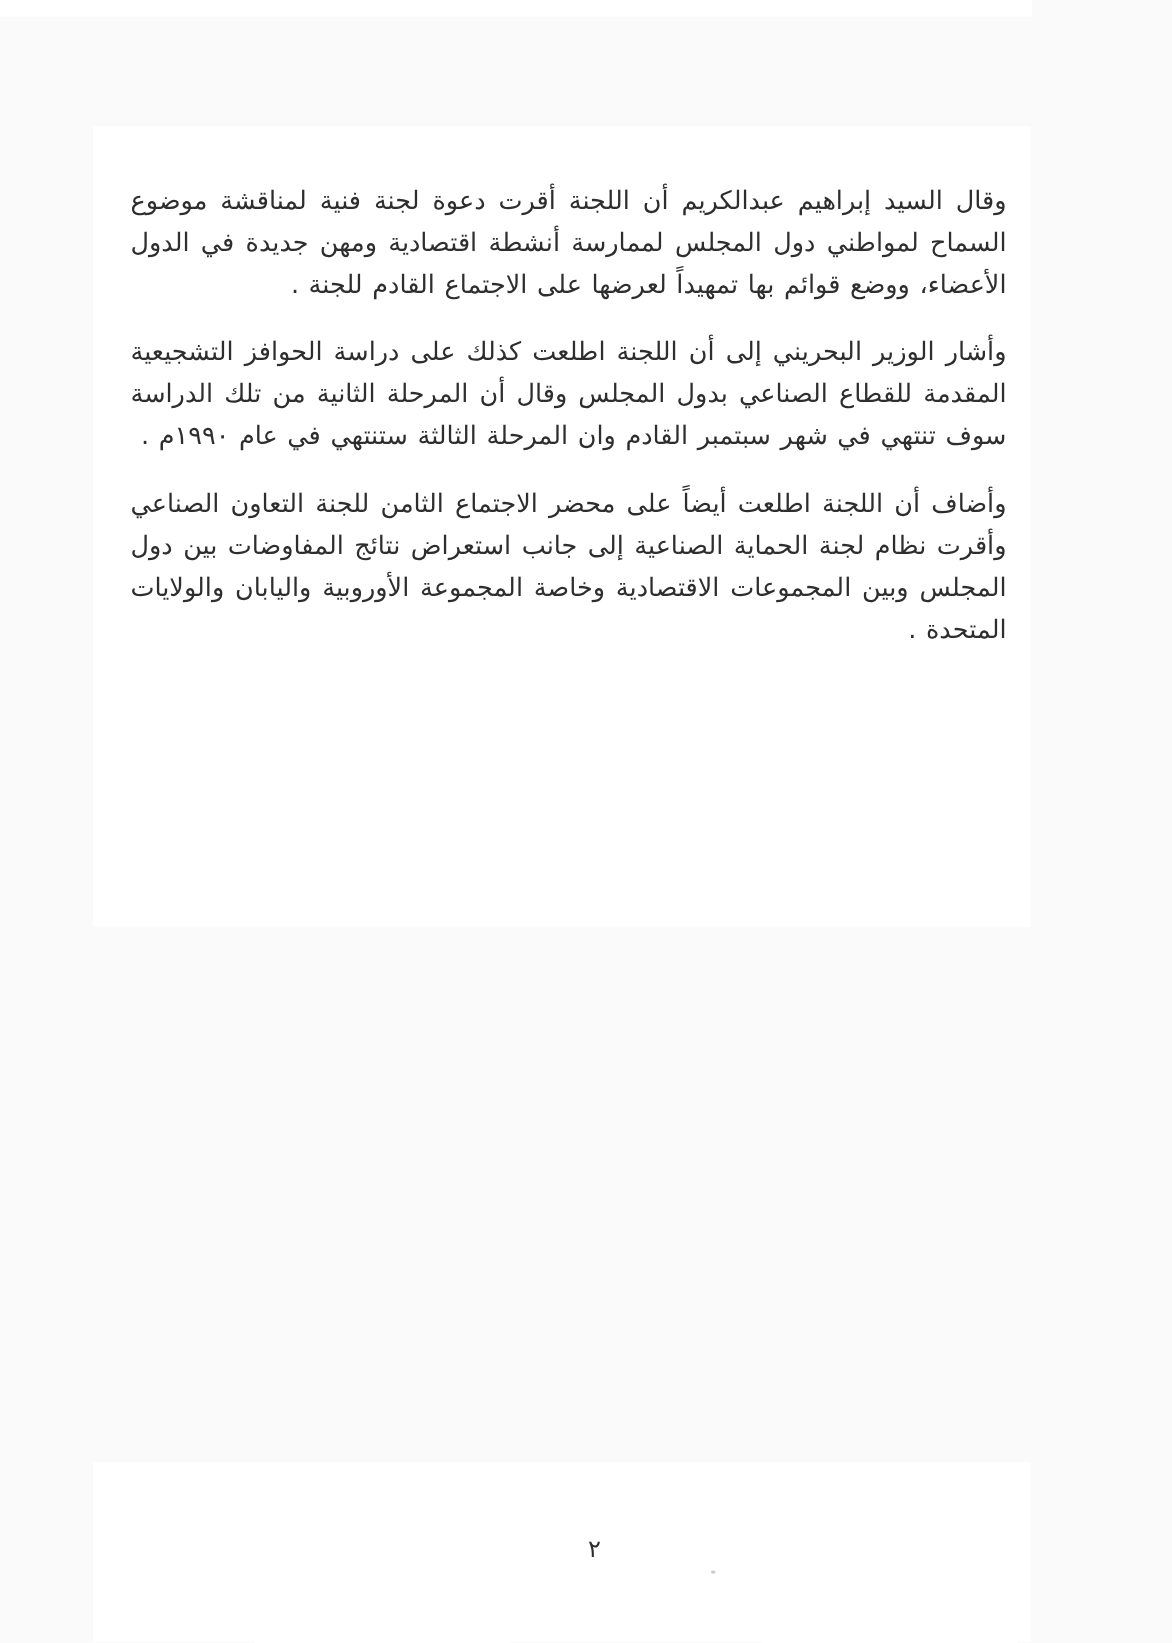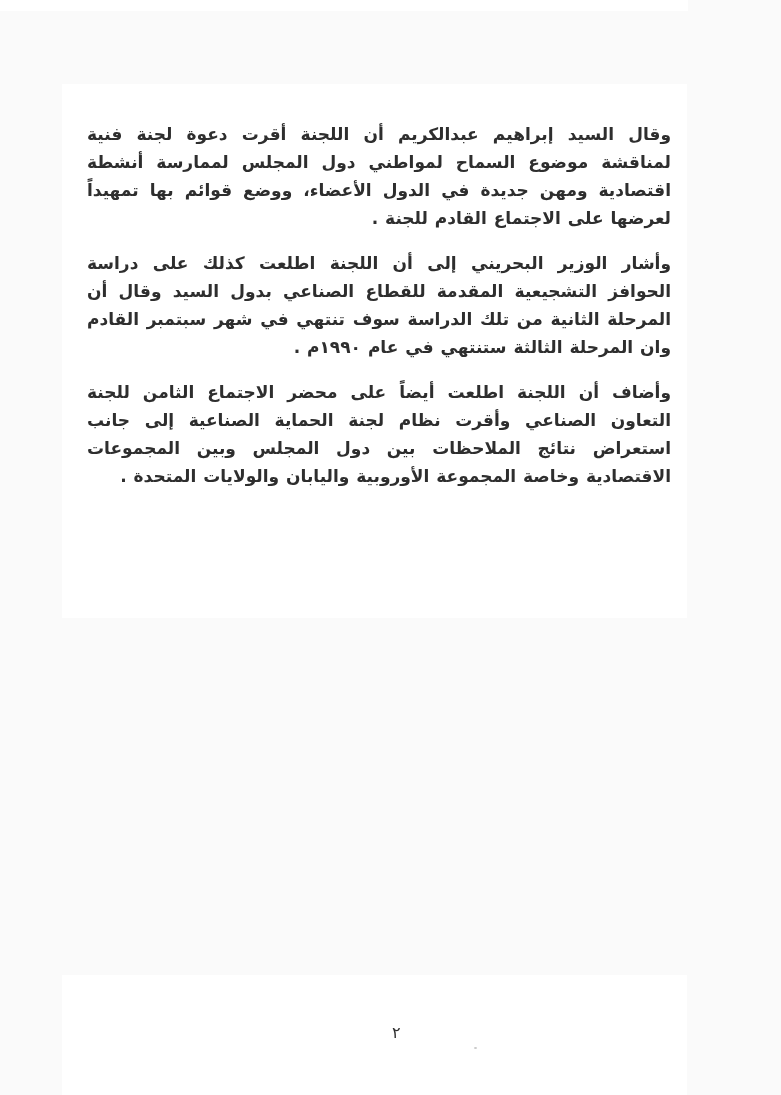--- a/index.html
+++ b/index.html
@@ -30,21 +30,20 @@
   .paper {
     position: absolute;
     left: 62px;
     width: 625px;
     background: var(--paper);
   }
   .paper-main {
     top: 84px;
     height: 534px;
     overflow: hidden;
-    font-weight: bold;
   }
   .paper-footer {
     top: 975px;
     height: 120px;
   }
   .text-body {
     direction: rtl;
     unicode-bidi: embed;
     padding: 36px 16px 0 25px;
     color: var(--ink);
@@ -79,22 +78,22 @@
 </head>
 <body>
 
 <div class="viewport">
 
   <div class="top-strip"></div>
 
   <div class="paper paper-main">
     <div class="text-body">
       <p>وقال السيد إبراهيم عبدالكريم أن اللجنة أقرت دعوة لجنة فنية لمناقشة موضوع السماح لمواطني دول المجلس لممارسة أنشطة اقتصادية ومهن جديدة في الدول الأعضاء، ووضع قوائم بها تمهيداً لعرضها على الاجتماع القادم للجنة .</p>
-      <p>وأشار الوزير البحريني إلى أن اللجنة اطلعت كذلك على دراسة الحوافز التشجيعية المقدمة للقطاع الصناعي بدول السيد وقال أن المرحلة الثانية من تلك الدراسة سوف تنتهي في شهر سبتمبر القادم وان المرحلة الثالثة ستنتهي في عام ١٩٩٠م .</p>
-      <p>وأضاف أن اللجنة اطلعت أيضاً على محضر الاجتماع الثامن للجنة التعاون الصناعي وأقرت نظام لجنة الحماية الصناعية إلى جانب استعراض نتائج الملاحظات بين دول المجلس وبين المجموعات الاقتصادية وخاصة المجموعة الأوروبية واليابان والولايات المتحدة .</p>
+      <p>وأشار الوزير البحريني إلى أن اللجنة اطلعت كذلك على دراسة الحوافز التشجيعية المقدمة للقطاع الصناعي بدول المجلس وقال أن المرحلة الثانية من تلك الدراسة سوف تنتهي في شهر سبتمبر القادم وان المرحلة الثالثة ستنتهي في عام ١٩٩٠م .</p>
+      <p>وأضاف أن اللجنة اطلعت أيضاً على محضر الاجتماع الثامن للجنة التعاون الصناعي وأقرت نظام لجنة الحماية الصناعية إلى جانب استعراض نتائج المفاوضات بين دول المجلس وبين المجموعات الاقتصادية وخاصة المجموعة الأوروبية واليابان والولايات المتحدة .</p>
     </div>
   </div>
 
   <div class="paper paper-footer">
     <div class="page-number">٢</div>
     <div class="scan-artifact"></div>
   </div>
 
 </div>
 

